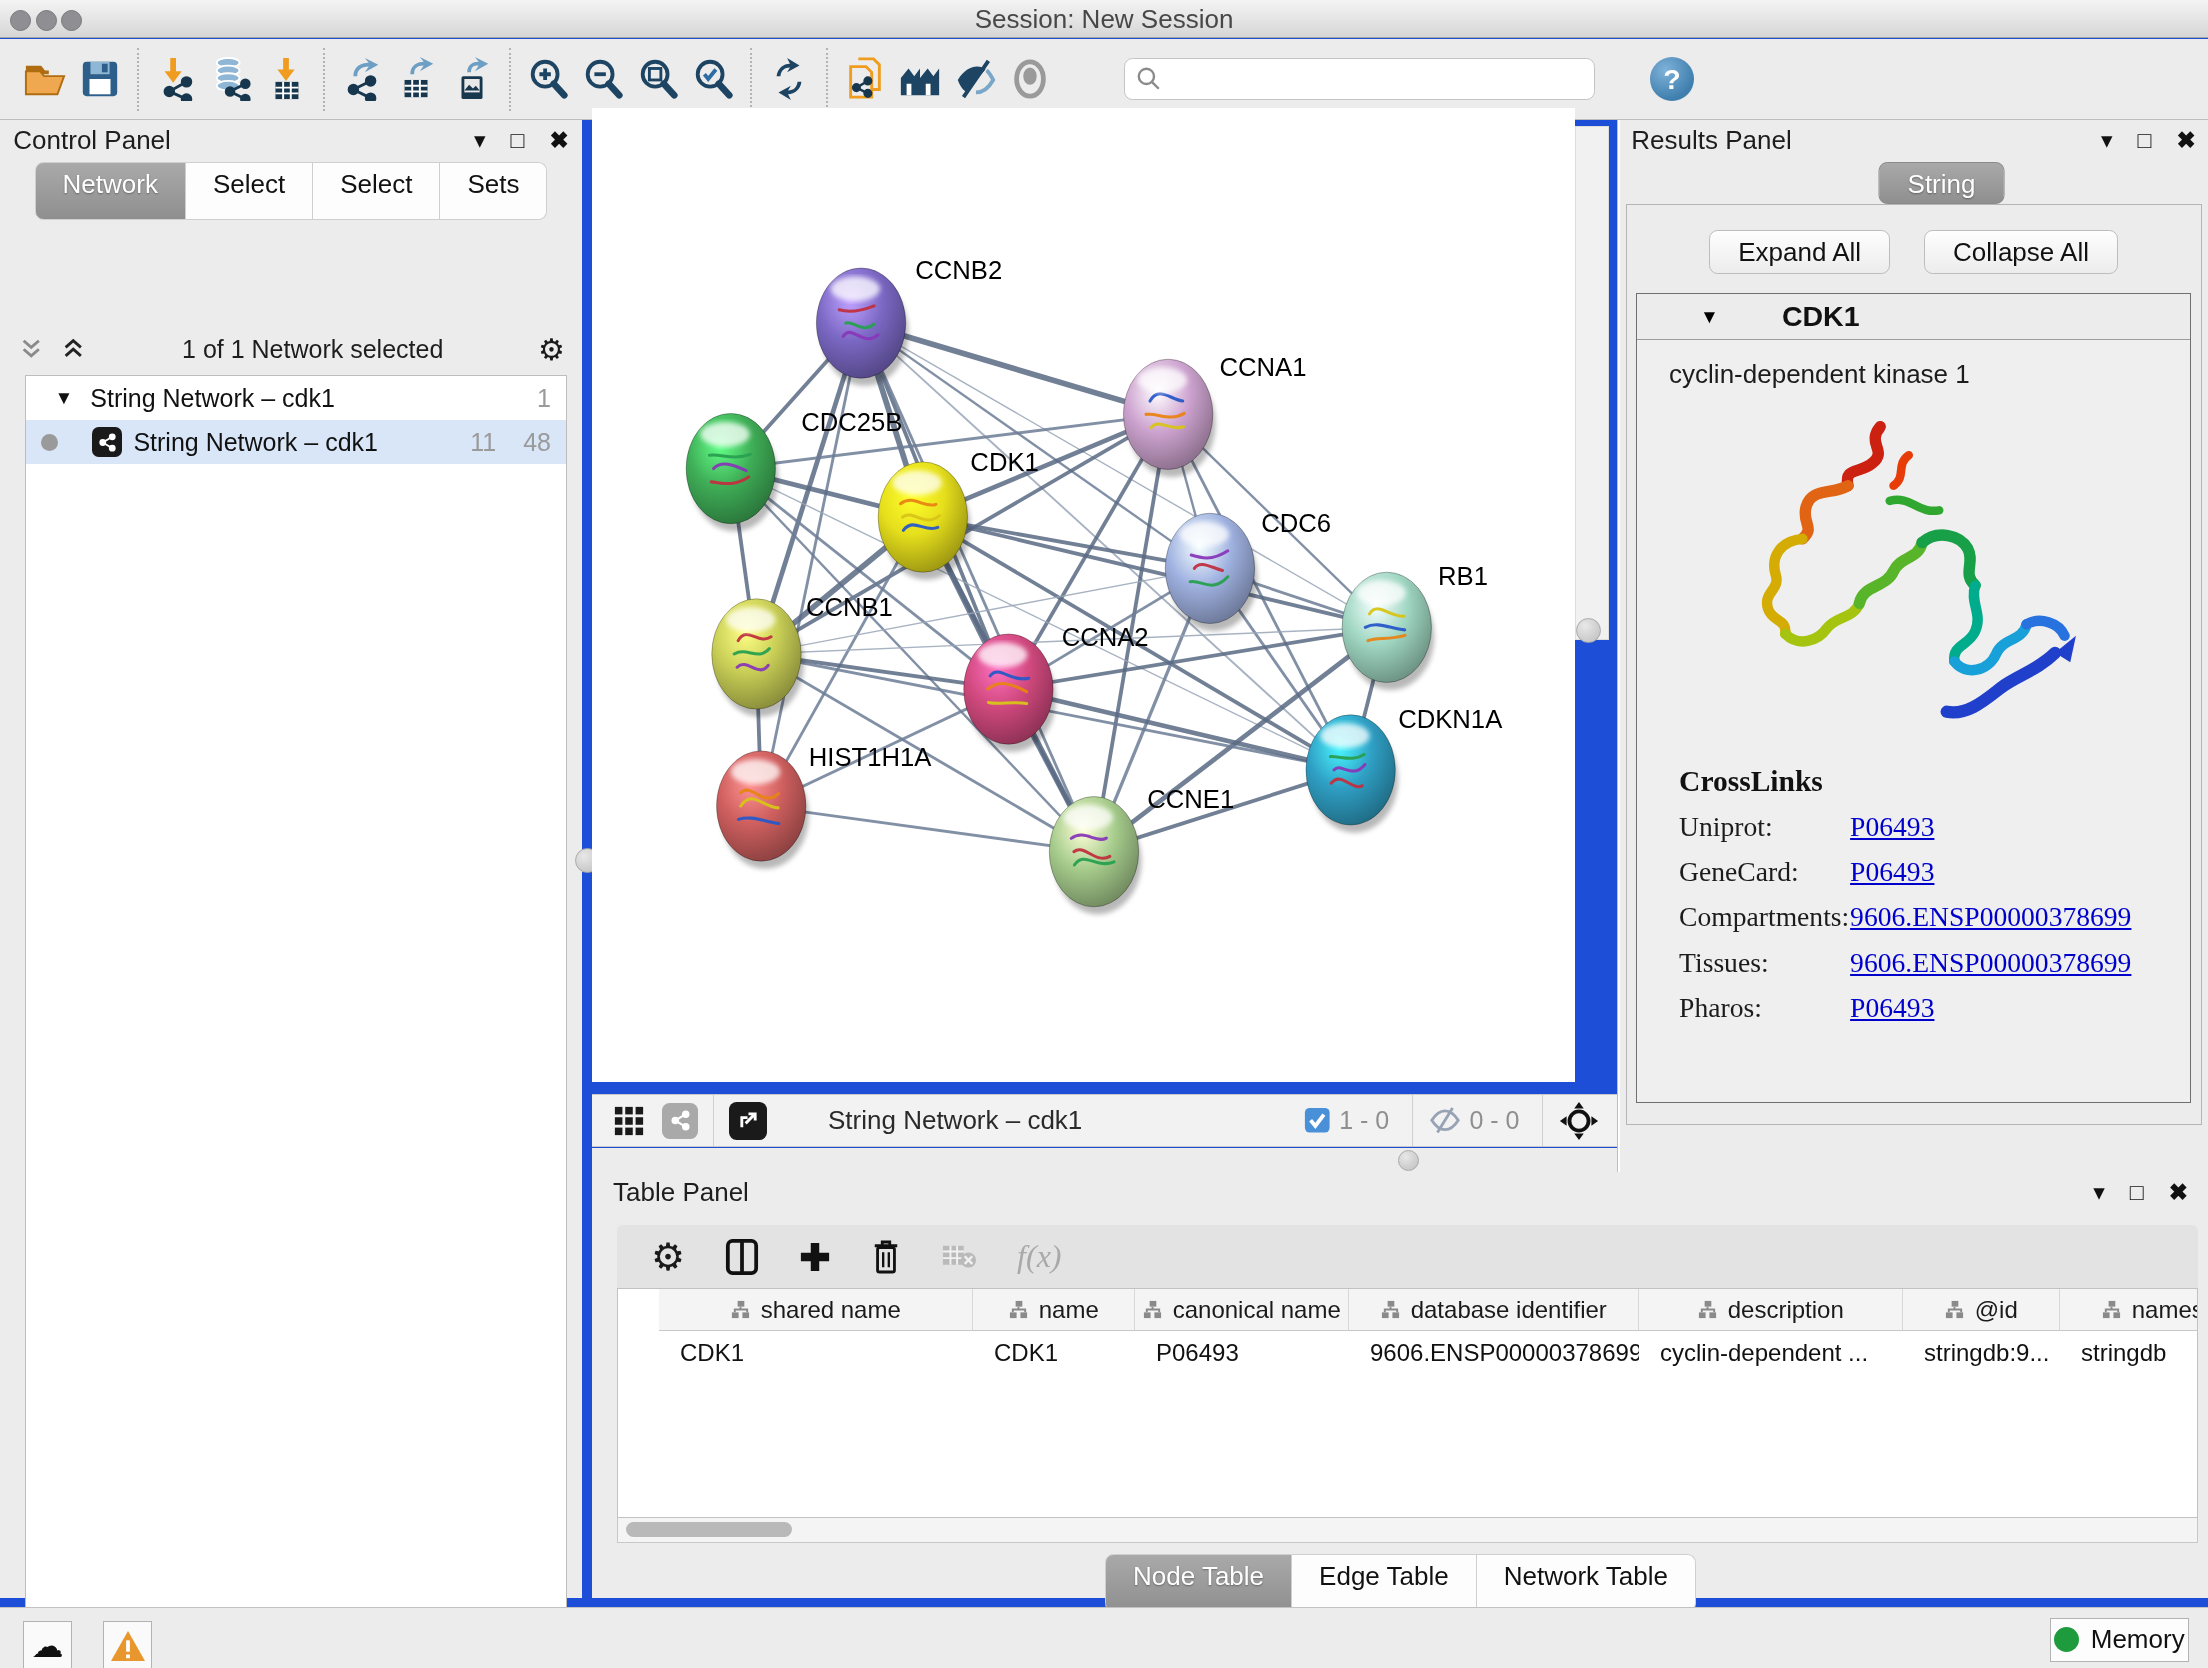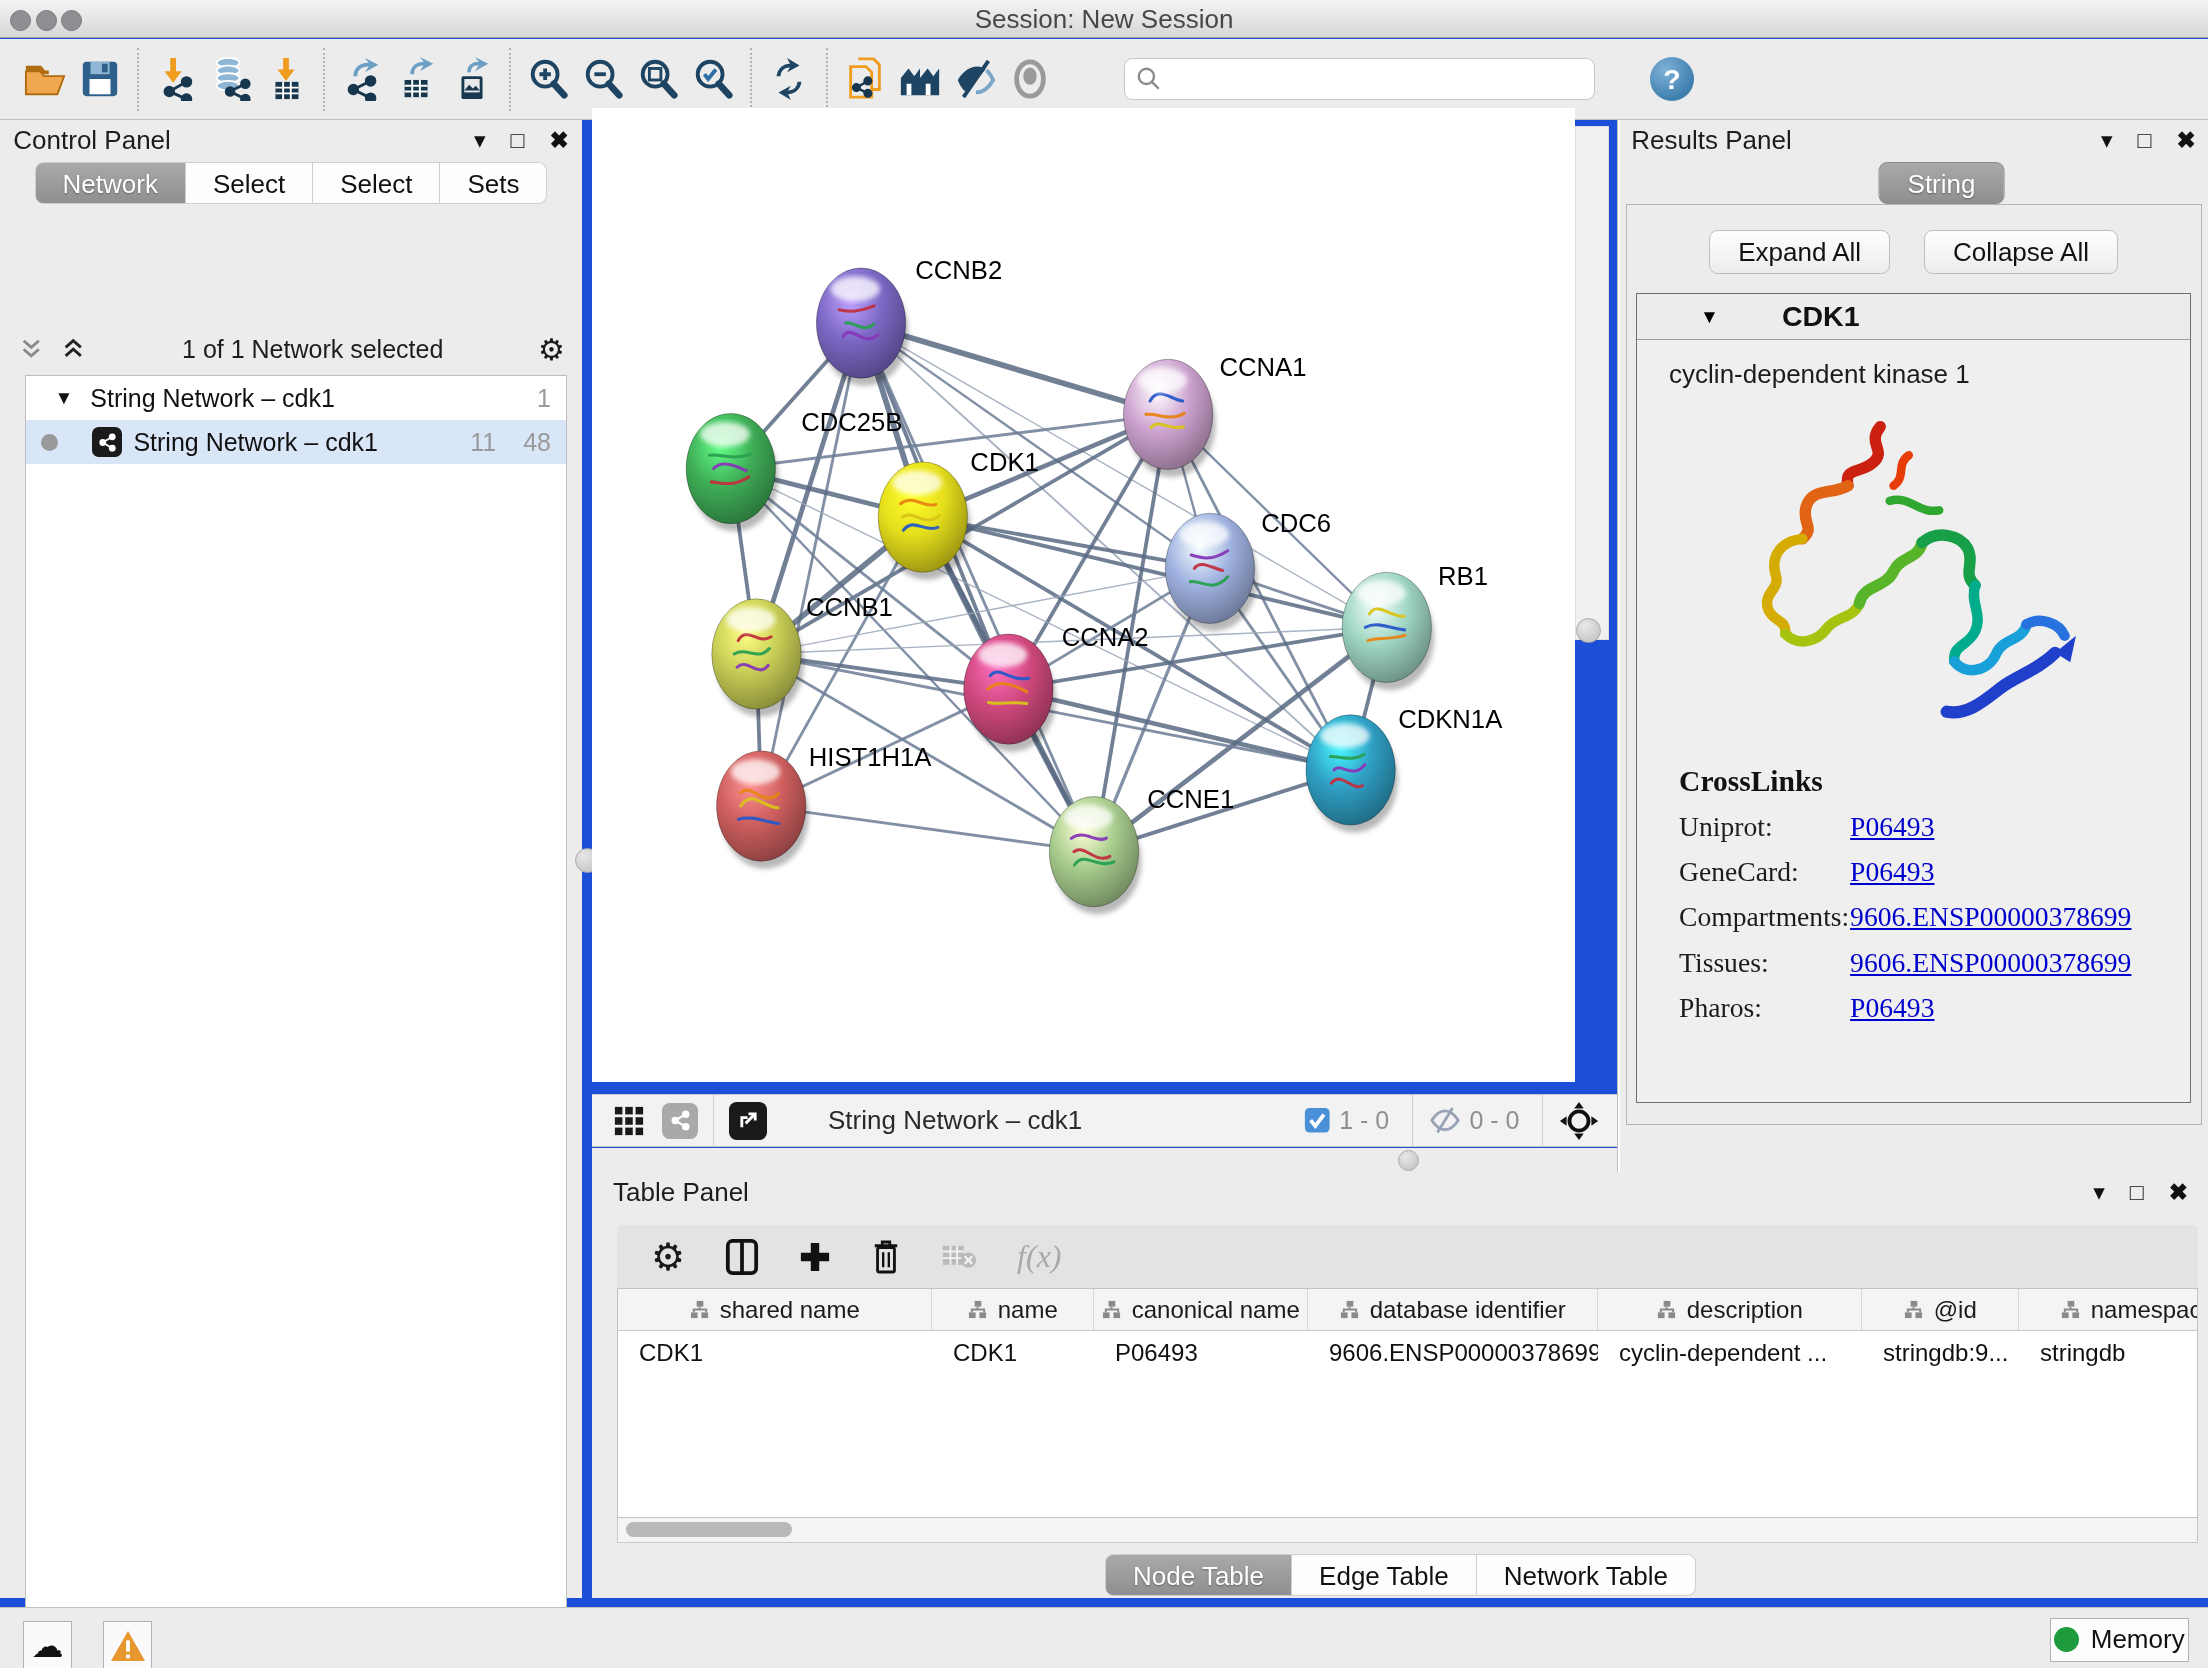--- a/index.html
+++ b/index.html
@@ -26,21 +26,21 @@
               background:radial-gradient(circle at 35% 30%, #7fb2d9, #3f7fae 70%);
               color:#fff; font-size:28.5px; font-weight:bold; text-align:center; line-height:44px; }
 
   
   #control-panel { left:0; top:120px; width:582px; height:1478px; background:#ececec; }
   .panel-head { height:40px; display:flex; align-items:center; padding:0 13.3px; }
   .panel-title { font-size:26px; color:#1d1d1d; flex:1; }
   .ph-ico { font-size:23px; color:#111; margin-left:25px; cursor:default; }
   .ph-close { font-weight:bold; }
   .tabs-row { display:flex; justify-content:center; margin-top:1.9px; }
-  .tab { height:42px; line-height:42px; padding:0 27px; font-size:26px; background:#fdfdfd;
+  .tab { height:58px; line-height:42px; padding:0 27px; font-size:26px; background:#fdfdfd;
          color:#111; border:1px solid #cfcfcf; border-left:none; }
   .tab.first { border-left:1px solid #cfcfcf; border-radius:8.6px 0 0 8.6px; }
   .tab.last { border-radius:0 8.6px 8.6px 0; }
   .tab.sel { background:linear-gradient(#a9a9a9,#8f8f8f); color:#fff; text-shadow:0 1px 1.9px rgba(0,0,0,.35); }
   #net-list-header { left:17px; top:207px; width:548px; height:44px; display:flex; align-items:center; }
   #net-list-header .txt { flex:1; text-align:center; font-size:25px; color:#1d1d1d; }
   #tree-box { left:25px; top:255px; width:542px; height:1320px; background:#fff; border:1px solid #bdbdbd; }
   .tree-row { height:44px; display:flex; align-items:center; font-size:25px; color:#111; }
   .tree-row.sel { background:#d9e6f8; }
   .tree-count { color:#9a9a9a; margin-left:auto; }
@@ -85,21 +85,21 @@
   .cl-label { width:171px; color:#1c1c1c; }
   .cl-val { color:#0000cc; text-decoration:underline; }
 
   
   #table-panel { left:592px; top:1172px; width:1617px; height:426px; background:#ececec; }
   #tp-toolbar { position:absolute; left:25px; top:53px; width:1581px; height:63px; background:#e3e3e3;
                 border-radius:5.7px 5.7px 0 0; display:flex; align-items:center; padding-left:34px; }
   .tp-ico { margin-right:40px; display:flex; align-items:center; }
   #fx-label { font-family:"Liberation Serif", serif; font-style:italic; font-size:32px; color:#a9a9a9; }
   #data-table { position:absolute; left:25px; top:116px; width:1581px; height:230px; background:#fff;
-                border:1px solid #c2c2c2; overflow:hidden; }
+                border:1px solid #c2c2c2; overflow:hidden;padding-left:41px; }
   #tbl-head { display:flex; height:42px; background:#f4f4f4; border-bottom:1px solid #c8c8c8; }
   .th { display:flex; align-items:center; justify-content:center; font-size:24px; color:#1a1a1a;
         border-right:1px solid #d8d8d8; overflow:hidden; white-space:nowrap; flex:none; }
   .th svg { margin-right:9.5px; flex:none; }
   #tbl-row { display:flex; height:42px; }
   .td { font-size:24px; color:#111; padding:7.6px 0 0 21px; overflow:hidden; white-space:nowrap; flex:none; }
   #tbl-scroll { position:absolute; left:25px; top:346px; width:1581px; height:25px; background:#f4f4f4;
                 border:1px solid #c8c8c8; border-top:none; }
   #tbl-thumb { position:absolute; left:7.6px; top:3.8px; width:166px; height:15px; border-radius:7.6px; background:#b9b9b9; }
   #tbl-tabs { position:absolute; left:0; width:1617px; top:382px; display:flex; justify-content:center; }

